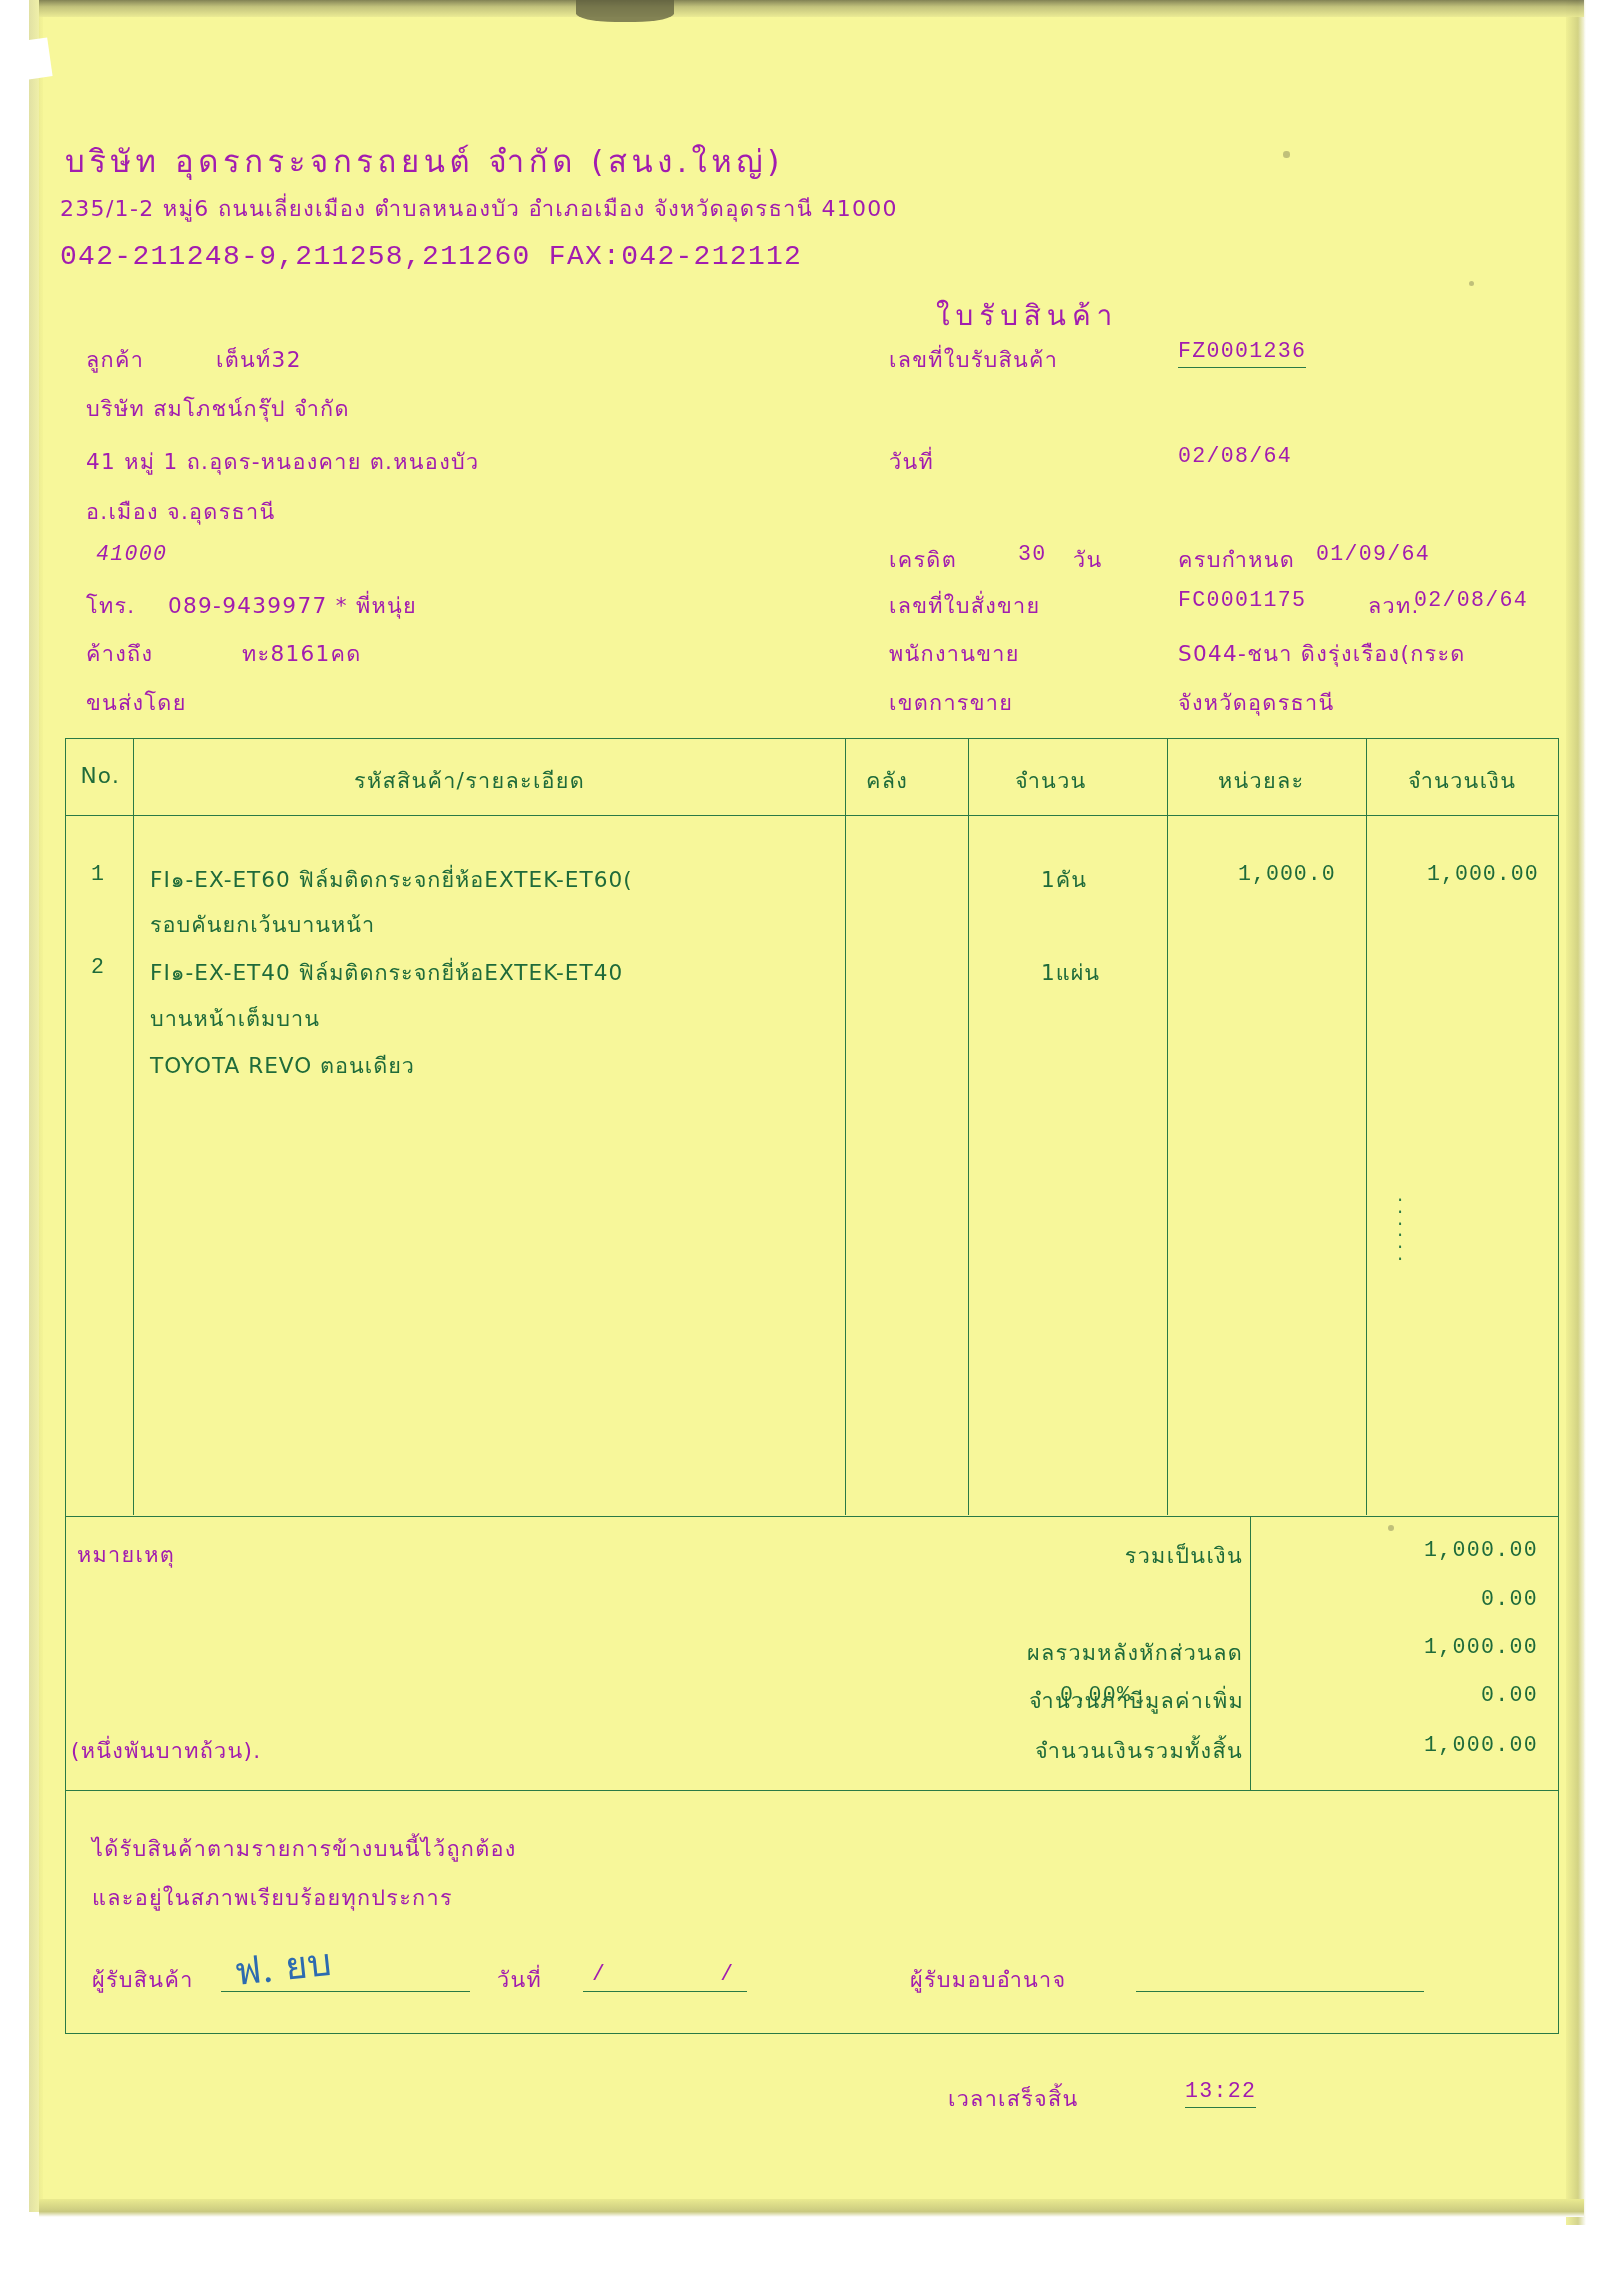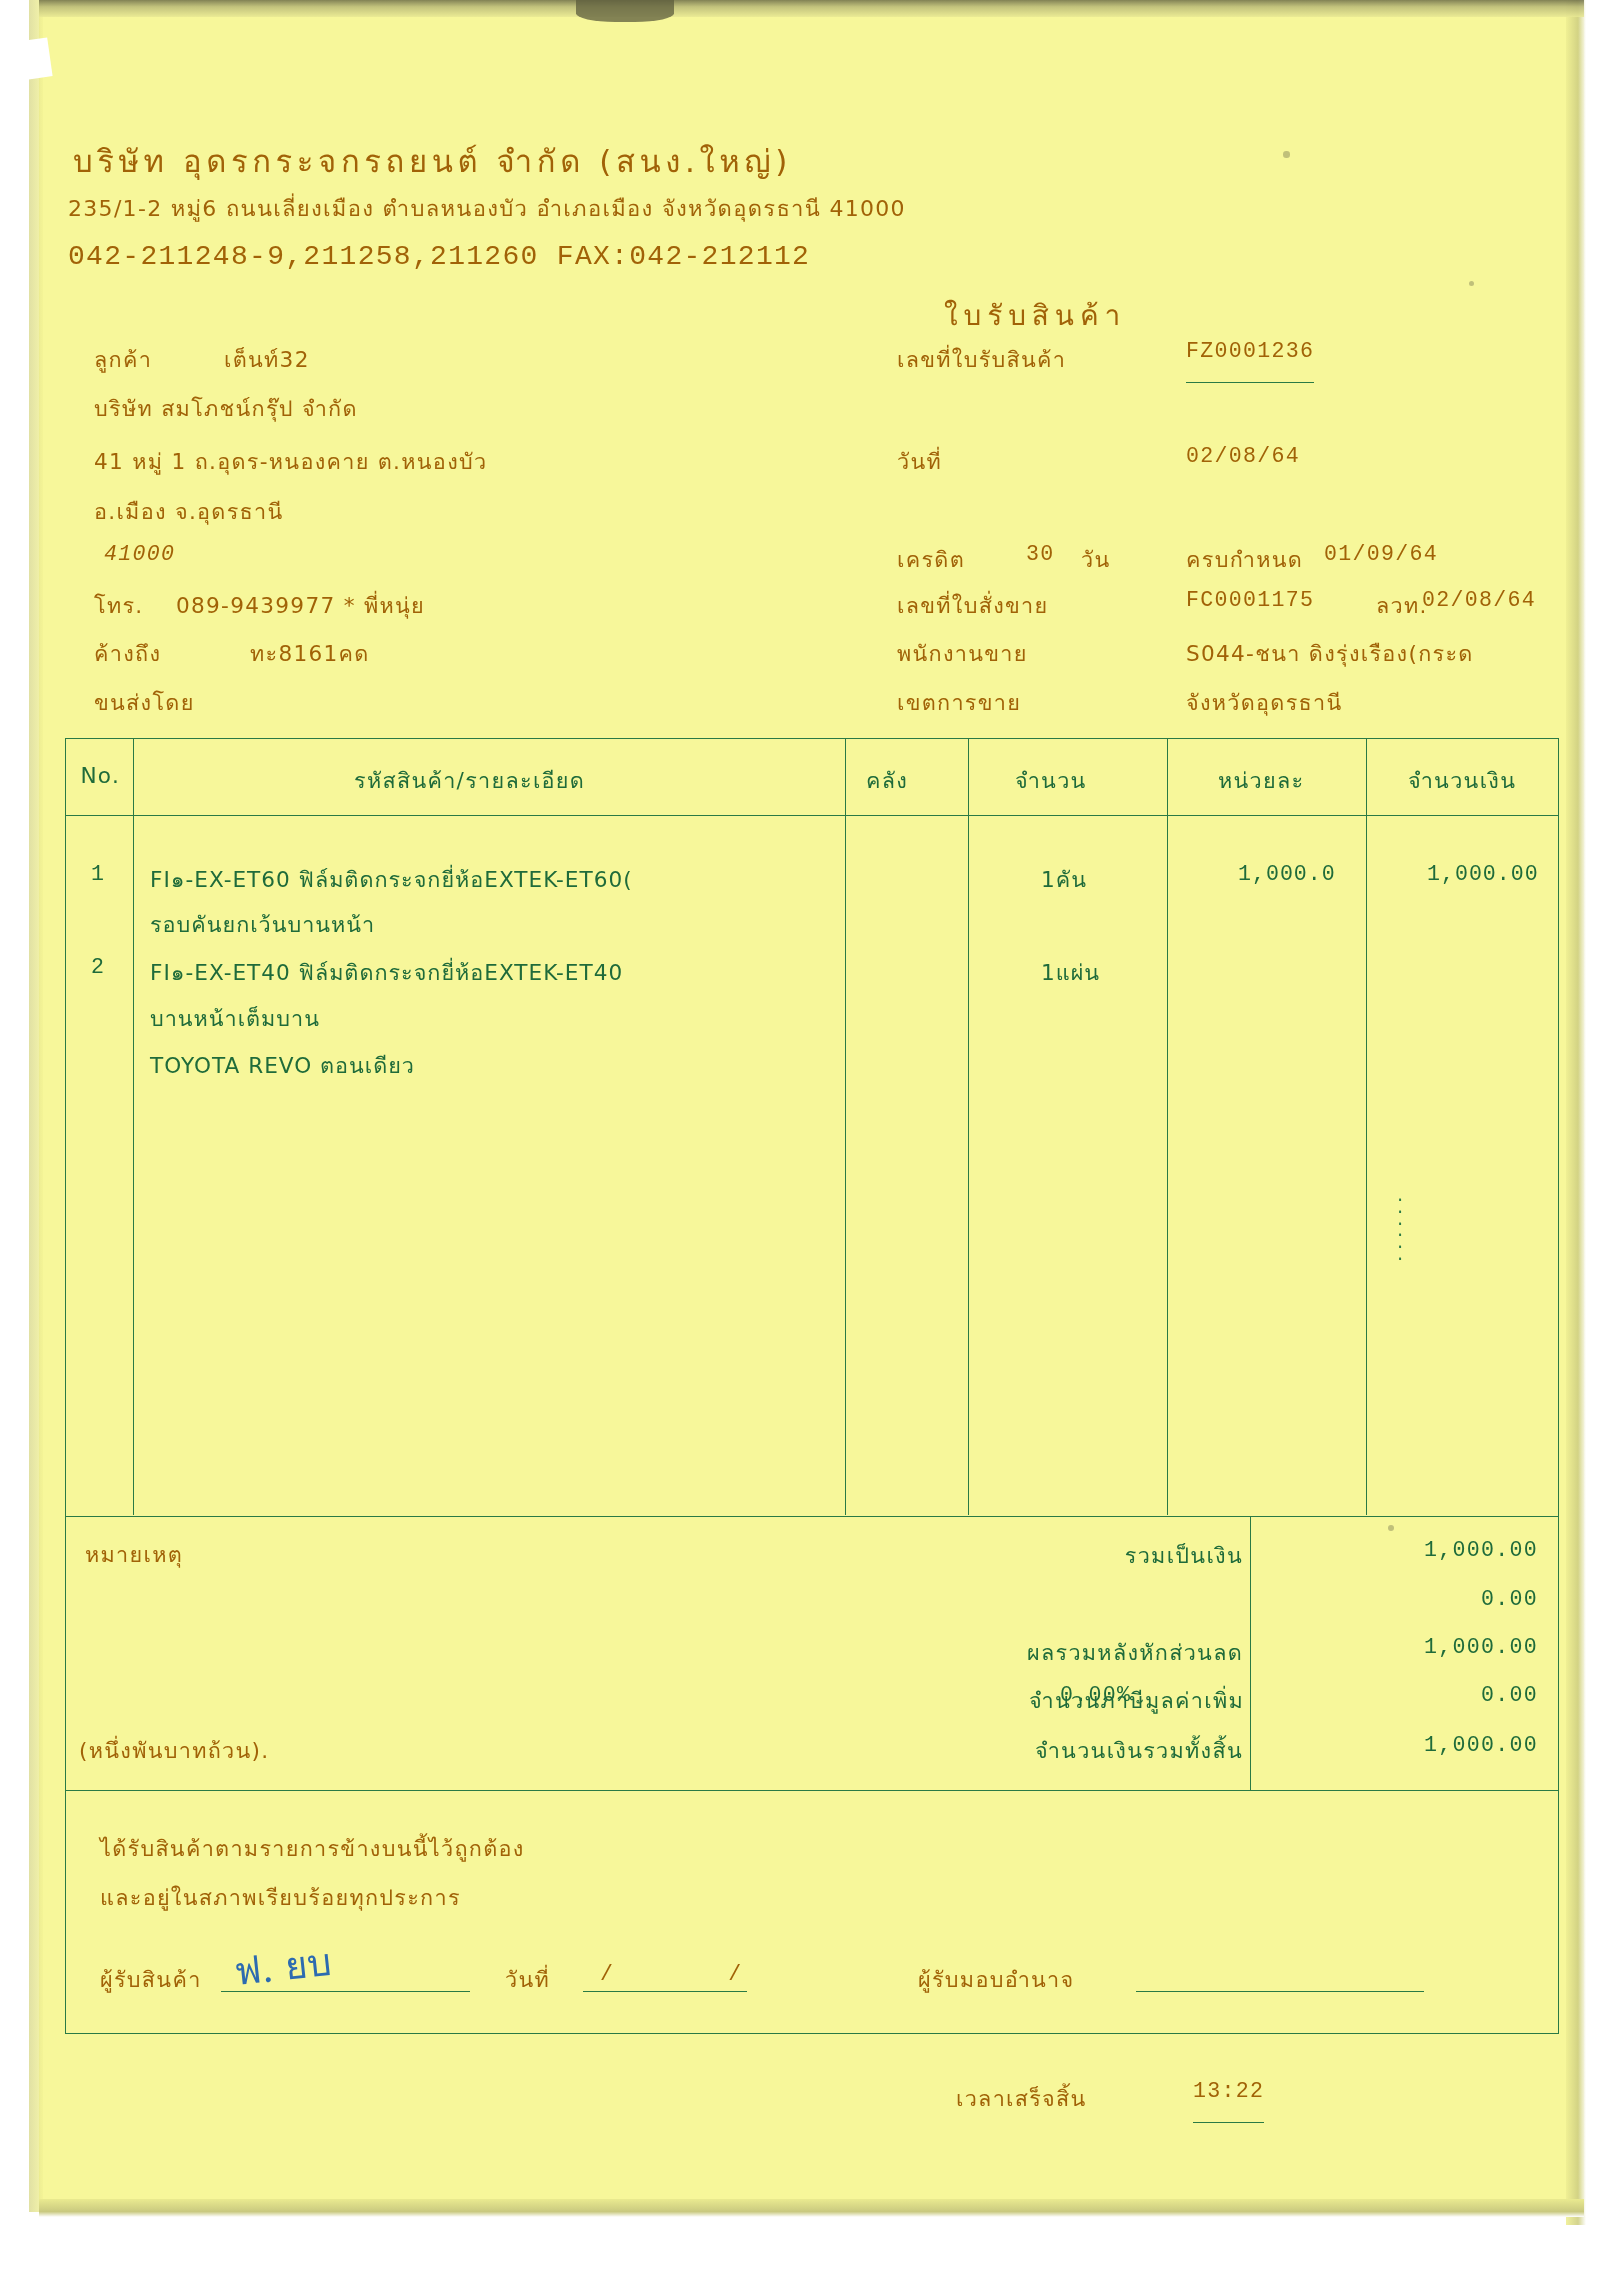--- a/index.html
+++ b/index.html
@@ -77,26 +77,25 @@
   #bottom-edge {
     position: absolute;
     left: 39px;
     top: 2199px;
     width: 1545px;
     height: 18.3px;
     background: linear-gradient(180deg, #eaea90 0%, #c9c97f 70%, #ffffff 100%);
   }
 
   .ink {
-    color: #a16207;
+    color: #a21caf;
     position: absolute;
     white-space: pre;
     font-family: "Liberation Mono", "DejaVu Sans Mono", monospace;
     letter-spacing: 0.7px;
-    margin-left: 8px;
   }
   .ink.thai { font-family: "DejaVu Sans", sans-serif; }
 
   .h-company {
     font-size: 31px;
     letter-spacing: 4.6px;
     font-family: "DejaVu Sans", sans-serif;
   }
   .h-addr { font-size: 22px; letter-spacing: 1.3px; }
   .h-phone { font-size: 28px; letter-spacing: 1.3px; }
@@ -217,21 +216,21 @@
   }
   .dotcol {
     position: absolute;
     color: #2a7a45;
     font-size: 17px;
     line-height: 11.8px;
     white-space: pre;
   }
   .underline-val {
     border-bottom: 1.3px solid #2a7a45;
-    padding-bottom: 19px;
+    padding-bottom: 4px;
   }
   .speck {
     position: absolute;
     background: #8a8a5a;
     border-radius: 50%;
     opacity: .5;
   }
 </style>
 </head>
 <body>

